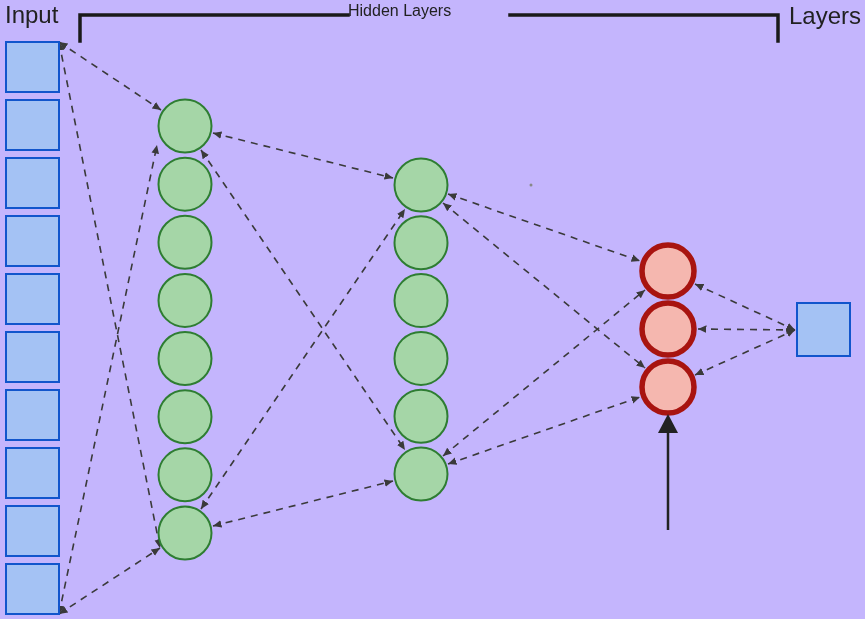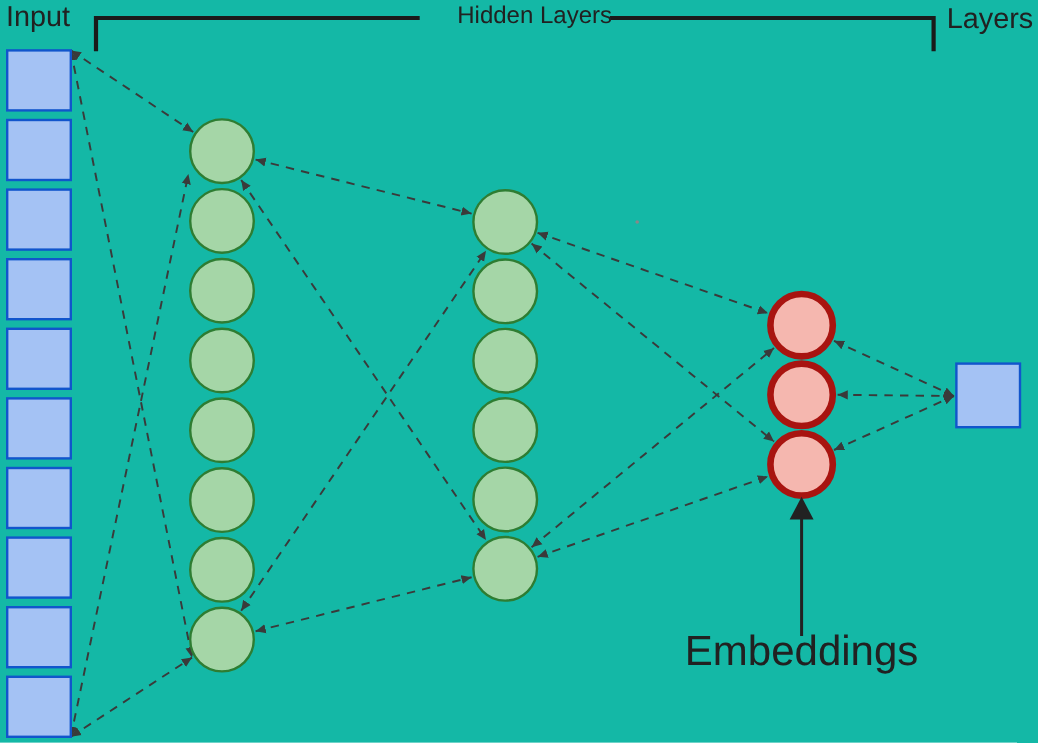--- a/index.html
+++ b/index.html
@@ -6,27 +6,27 @@
   #stage{
     position:relative;width:865px;height:619px;background:#ffffff;
     font-family:"Liberation Sans", sans-serif;overflow:hidden;
   }
   #net-svg{position:absolute;left:0;top:0;}
   .diagram-label{
     position:absolute;color:#212121;white-space:nowrap;line-height:1.1;
   }
   #input-label{left:5px;top:2px;font-size:24px;}
   #output-label{left:789px;top:3px;font-size:24px;}
-  #hidden-layers-label{left:348px;top:2px;width:162px;text-align:right;font-size:20px;}
+  #hidden-layers-label{left:348px;top:2px;width:162px;text-align:left;font-size:16px;}
   #embeddings-label{left:560px;top:524px;width:216px;text-align:center;font-size:35px;}
 </style>
 </head>
 <body>
 
-<div id="stage" style="background: #14b8a6;">
+<div id="stage" style="background: #c4b5fd;">
 
   <svg id="net-svg" width="865" height="619" viewBox="0 0 865 619">
     <defs>
       <marker id="ah" markerUnits="userSpaceOnUse" markerWidth="10" markerHeight="10" refX="8.5" refY="5" orient="auto">
         <path d="M0,1.2 L8.5,5 L0,8.8 z" fill="#3a3a3a"></path>
       </marker>
       <marker id="ahs" markerUnits="userSpaceOnUse" markerWidth="10" markerHeight="10" refX="8.5" refY="5" orient="auto-start-reverse">
         <path d="M0,1.2 L8.5,5 L0,8.8 z" fill="#3a3a3a"></path>
       </marker>
     </defs>
@@ -88,14 +88,13 @@
 
     <circle cx="531" cy="185" r="1.5" fill="#888888"></circle>
   </svg>
 
   <div class="diagram-label" id="input-label" style="color: rgb(33, 33, 33);">Input</div>
 
   <div class="diagram-label" id="hidden-layers-label" style="color: rgb(33, 33, 33);">Hidden Layers</div>
 
   <div class="diagram-label" id="output-label" style="color: rgb(33, 33, 33);">Layers</div>
 
-  <div class="diagram-label" id="embeddings-label" style="color: rgb(33, 33, 33);">Embeddings</div>
 </div>
 
 </body></html>

